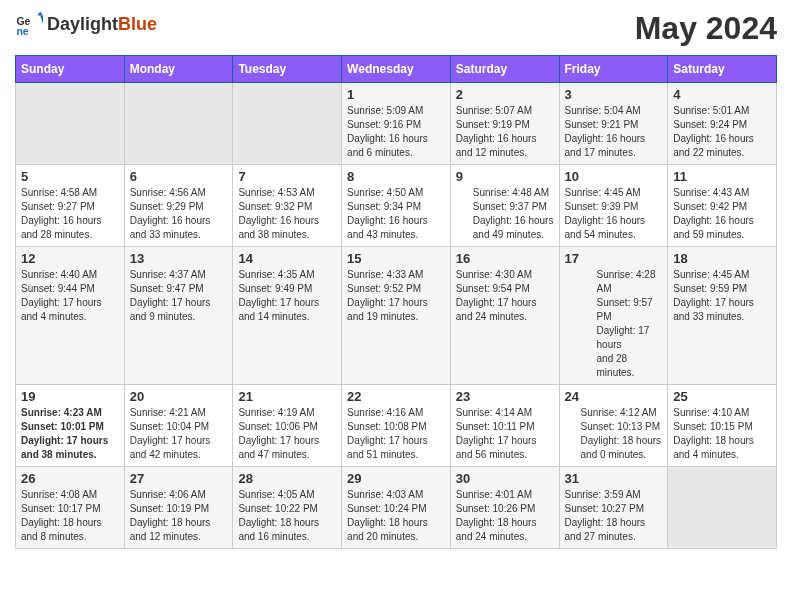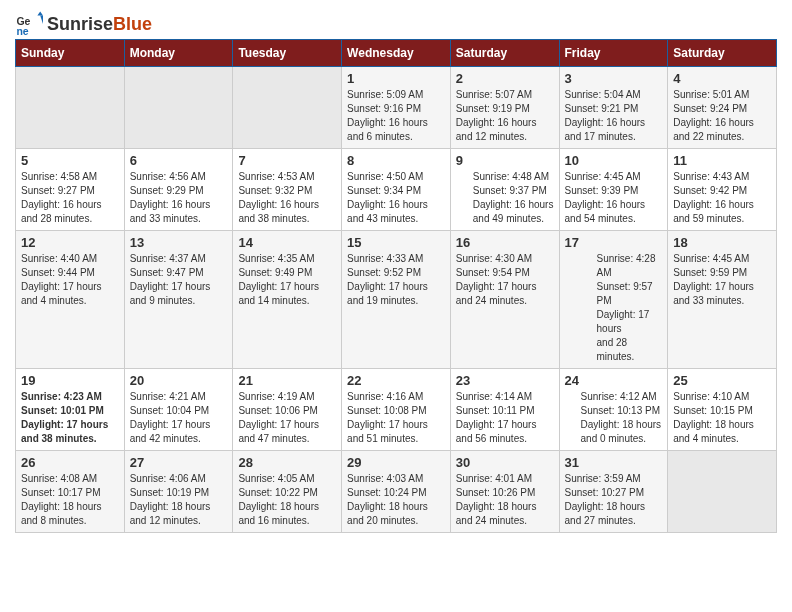--- a/index.html
+++ b/index.html
@@ -7,41 +7,41 @@
       font-family: Arial, sans-serif;
       background: #fff;
       width: 792px;
       min-height: 612px;
       padding: 10px 15px 15px 15px;
     }
     .header {
       display: flex;
       justify-content: space-between;
       align-items: flex-start;
-      margin-bottom: 1px;
+      margin-bottom: 8px;
     }
     .logo {
       display: flex;
       align-items: center;
       gap: 4px;
     }
     .logo-icon {
       width: 28px;
       height: 28px;
     }
     .title-block { text-align: right; }
     .title-block .month-year { font-size: 32px; font-weight: bold; color: #333; }
     .title-block .location { font-size: 15px; color: #555; }
     table {
       width: 100%;
       border-collapse: collapse;
       table-layout: fixed;
     }
     thead tr th {
-      background-color: #7f1d1d;
+      background-color: #8b5cf6;
       color: #fff;
       font-size: 12px;
       font-weight: bold;
       text-align: left;
       padding: 6px 5px;
       border: 1px solid #1a5fa0;
     }
     tbody tr td {
       border: 1px solid #ccc;
       vertical-align: top;
@@ -69,25 +69,26 @@
 <div class="header">
   <div class="logo">
     <svg class="logo-icon" viewBox="0 0 40 40" xmlns="http://www.w3.org/2000/svg">
       <text x="2" y="22" font-size="15" font-weight="bold" fill="#333">Ge</text>
       <text x="2" y="36" font-size="15" font-weight="bold" fill="#1a6bb5">ne</text>
       <polygon points="32,8 40,8 36,2" fill="#1a6bb5"></polygon>
       <polygon points="36,8 40,20 40,8" fill="#1a6bb5"></polygon>
     </svg>
     <div>
       <div>
-        <span style="font-size:18px;font-weight:bold;color:#333;">Sunrise</span><span style="font-size:18px;font-weight:bold;color:#c2410c;">Blue</span>
+        <span style="font-size:18px;font-weight:bold;color:#333;">Daylight</span><span style="font-size:18px;font-weight:bold;color:#c2410c;">Blue</span>
       </div>
     </div>
   </div>
   <div class="title-block">
+    <div class="month-year">May 2024</div>
   </div>
 </div>
 
 <table>
   <thead>
     <tr>
     <th>Sunday</th>
         <th>Monday</th>
         <th>Tuesday</th>
         <th>Wednesday</th>

